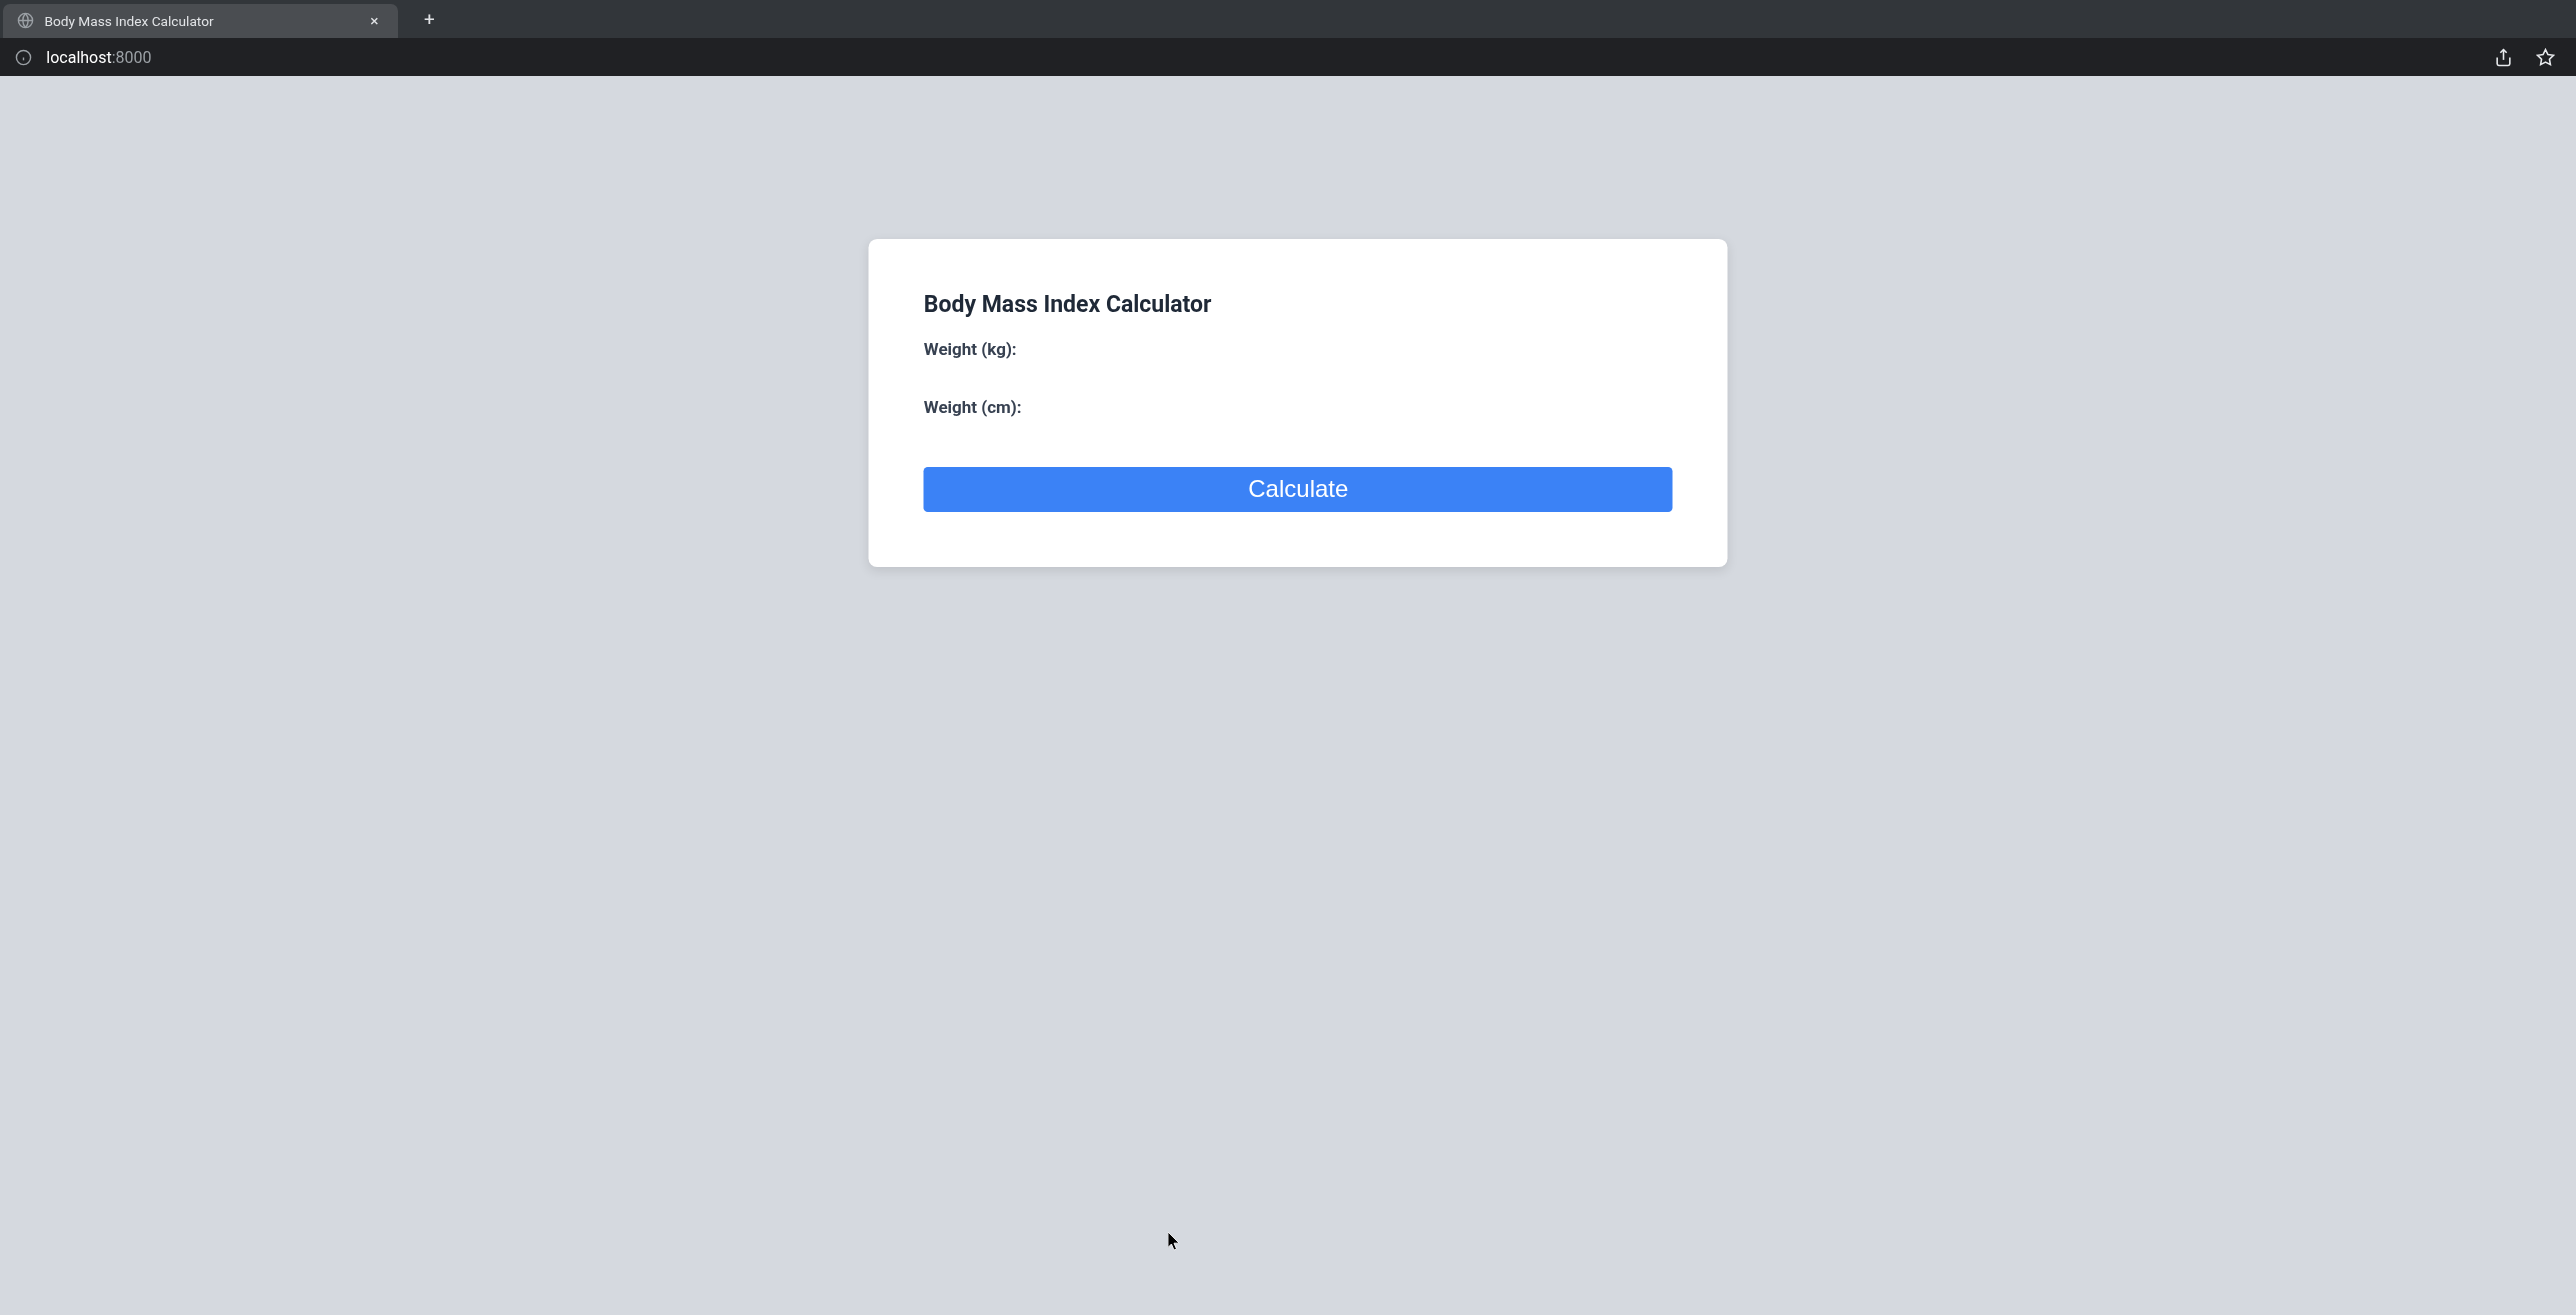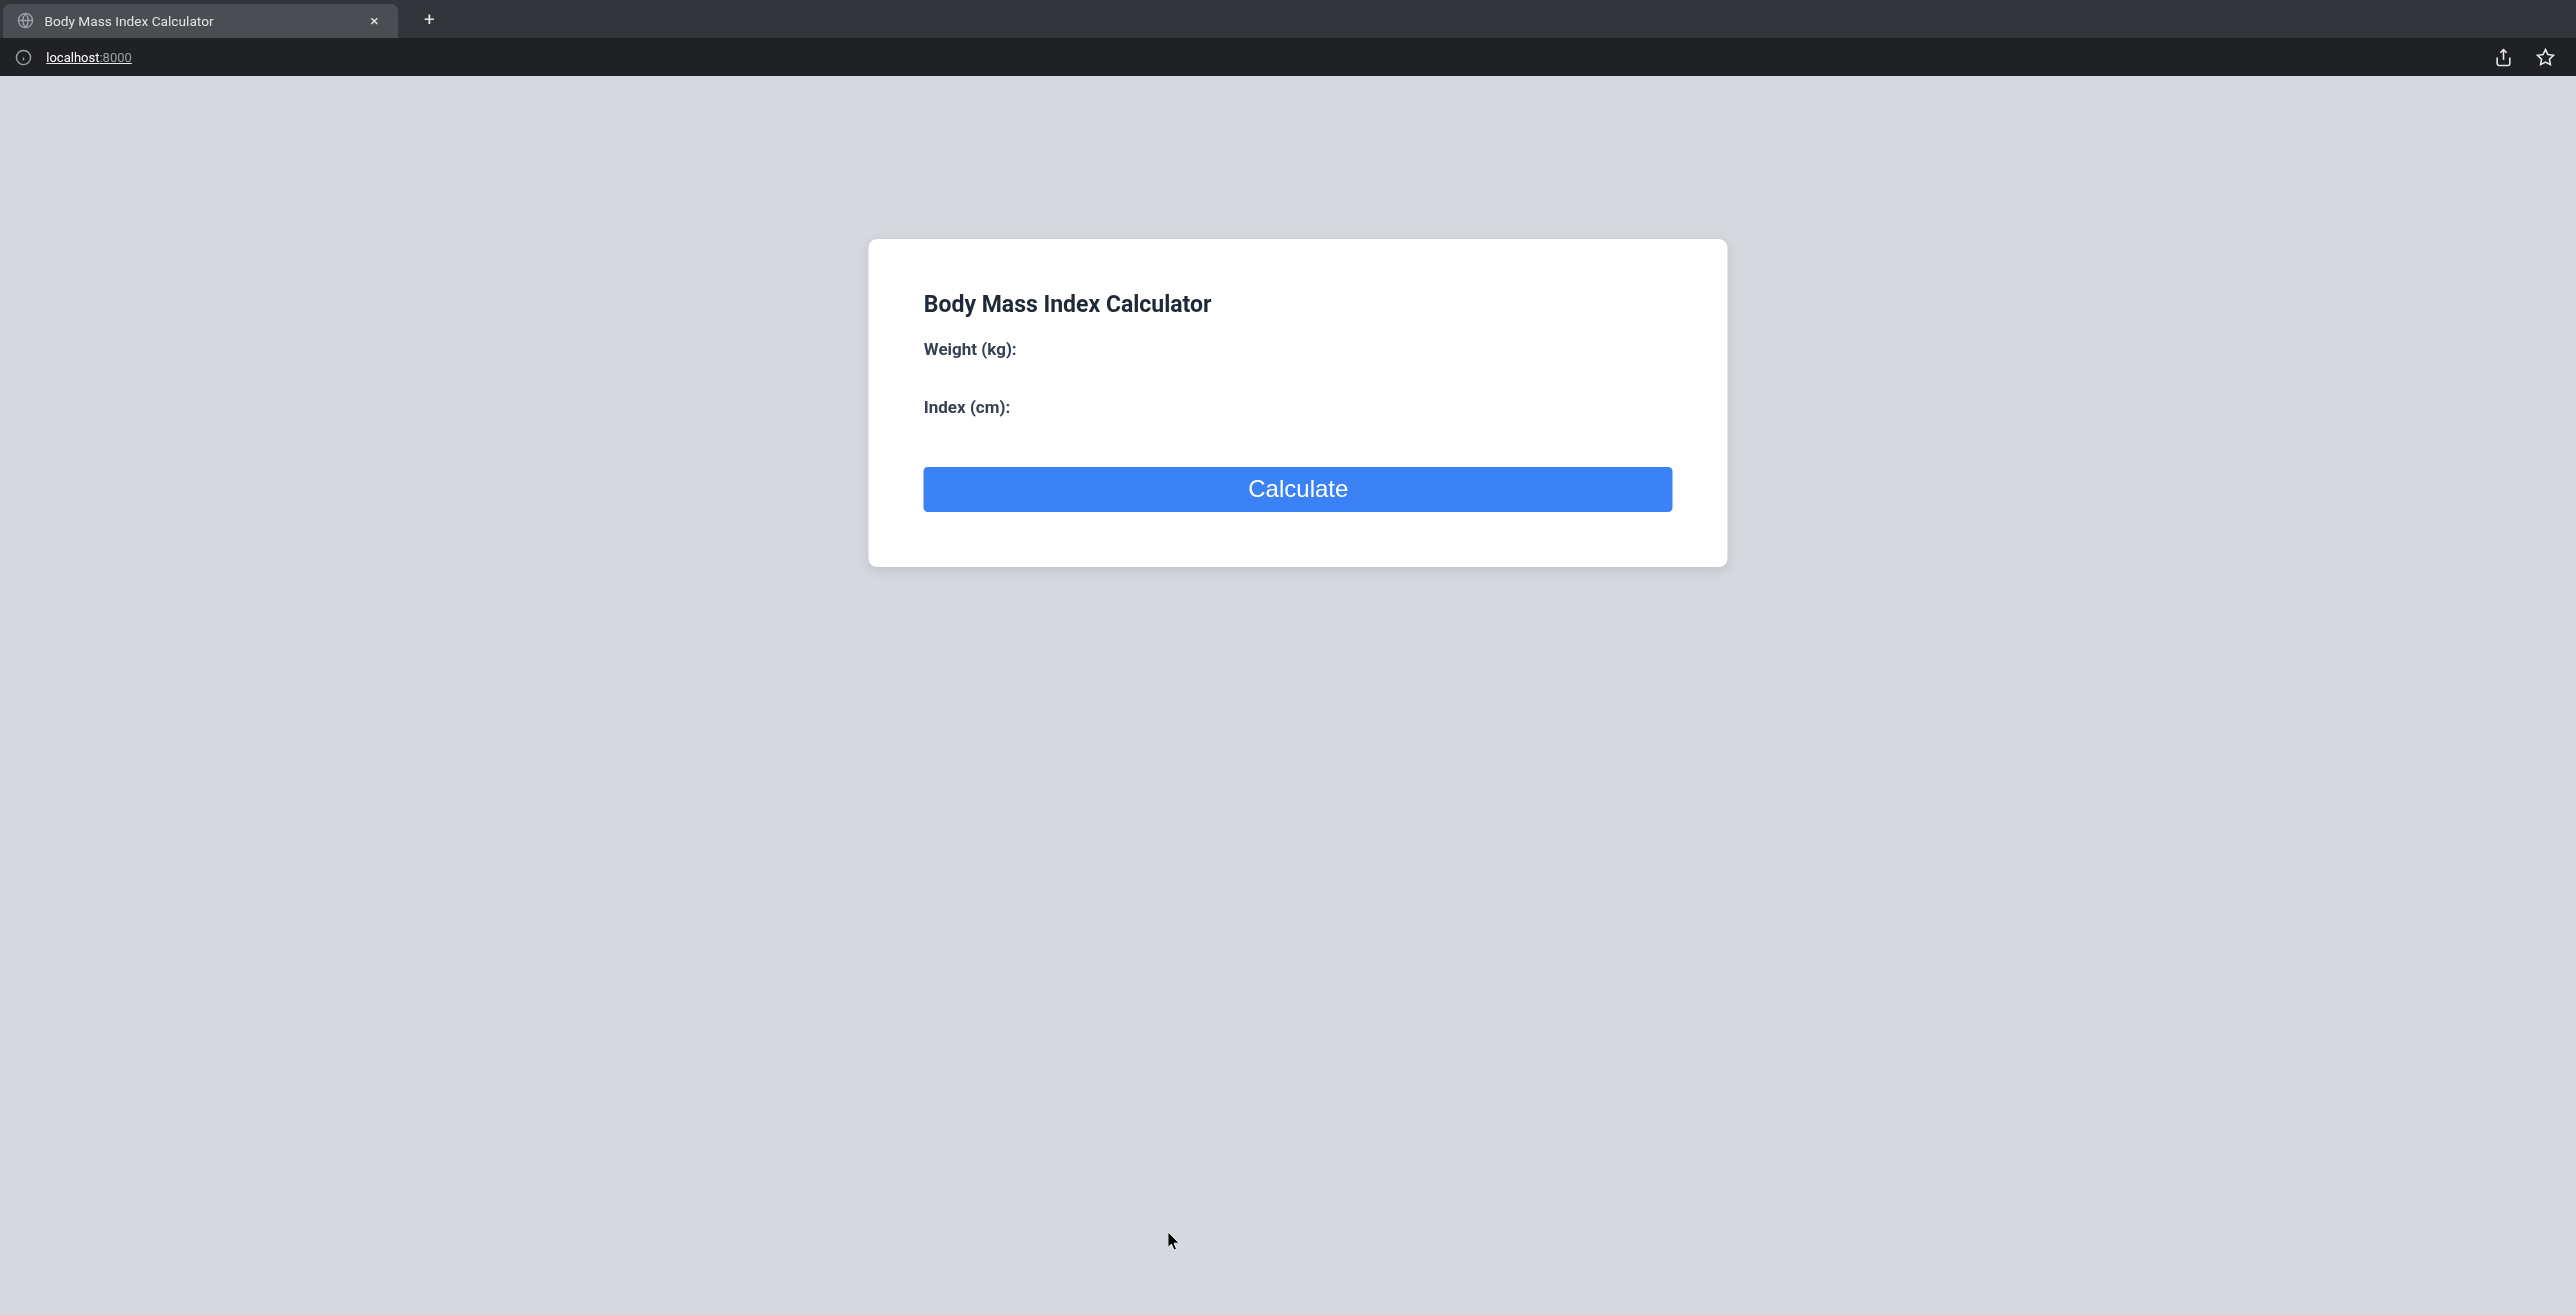--- a/index.html
+++ b/index.html
@@ -107,25 +107,24 @@
       width: 17px;
       height: 17px;
       fill: none;
       stroke: #9ba0a5;
       stroke-width: 2;
     }
     
     .address-bar {
       flex: 1;
       color: #e8eaed;
-      font-size: 13px;
+      font-size: 16px;
       background: transparent;
       border: none;
       outline: none;
-      text-decoration: underline;
     }
     
     .address-bar .url-host {
       color: #ffffff;
     }
     
     .address-bar .url-port {
       color: #9ba0a5;
     }
     
@@ -279,21 +278,21 @@
 
 <div class="viewport">
   <div class="card">
     <h1 class="card-title">Body Mass Index Calculator</h1>
     
     <div class="form-group">
       <label class="form-label">Weight (kg):</label>
     </div>
     
     <div class="form-group">
-      <label class="form-label">Index (cm):</label>
+      <label class="form-label">Weight (cm):</label>
     </div>
     
     <button class="btn-primary">Calculate</button>
   </div>
 
   <svg class="cursor" viewBox="0 0 16 24">
     <path d="M0 0 L0 18 L4 14 L7 21 L10 20 L7 13 L13 13 Z" fill="#000000" stroke="#ffffff" stroke-width="1"></path>
   </svg>
 </div>
 

